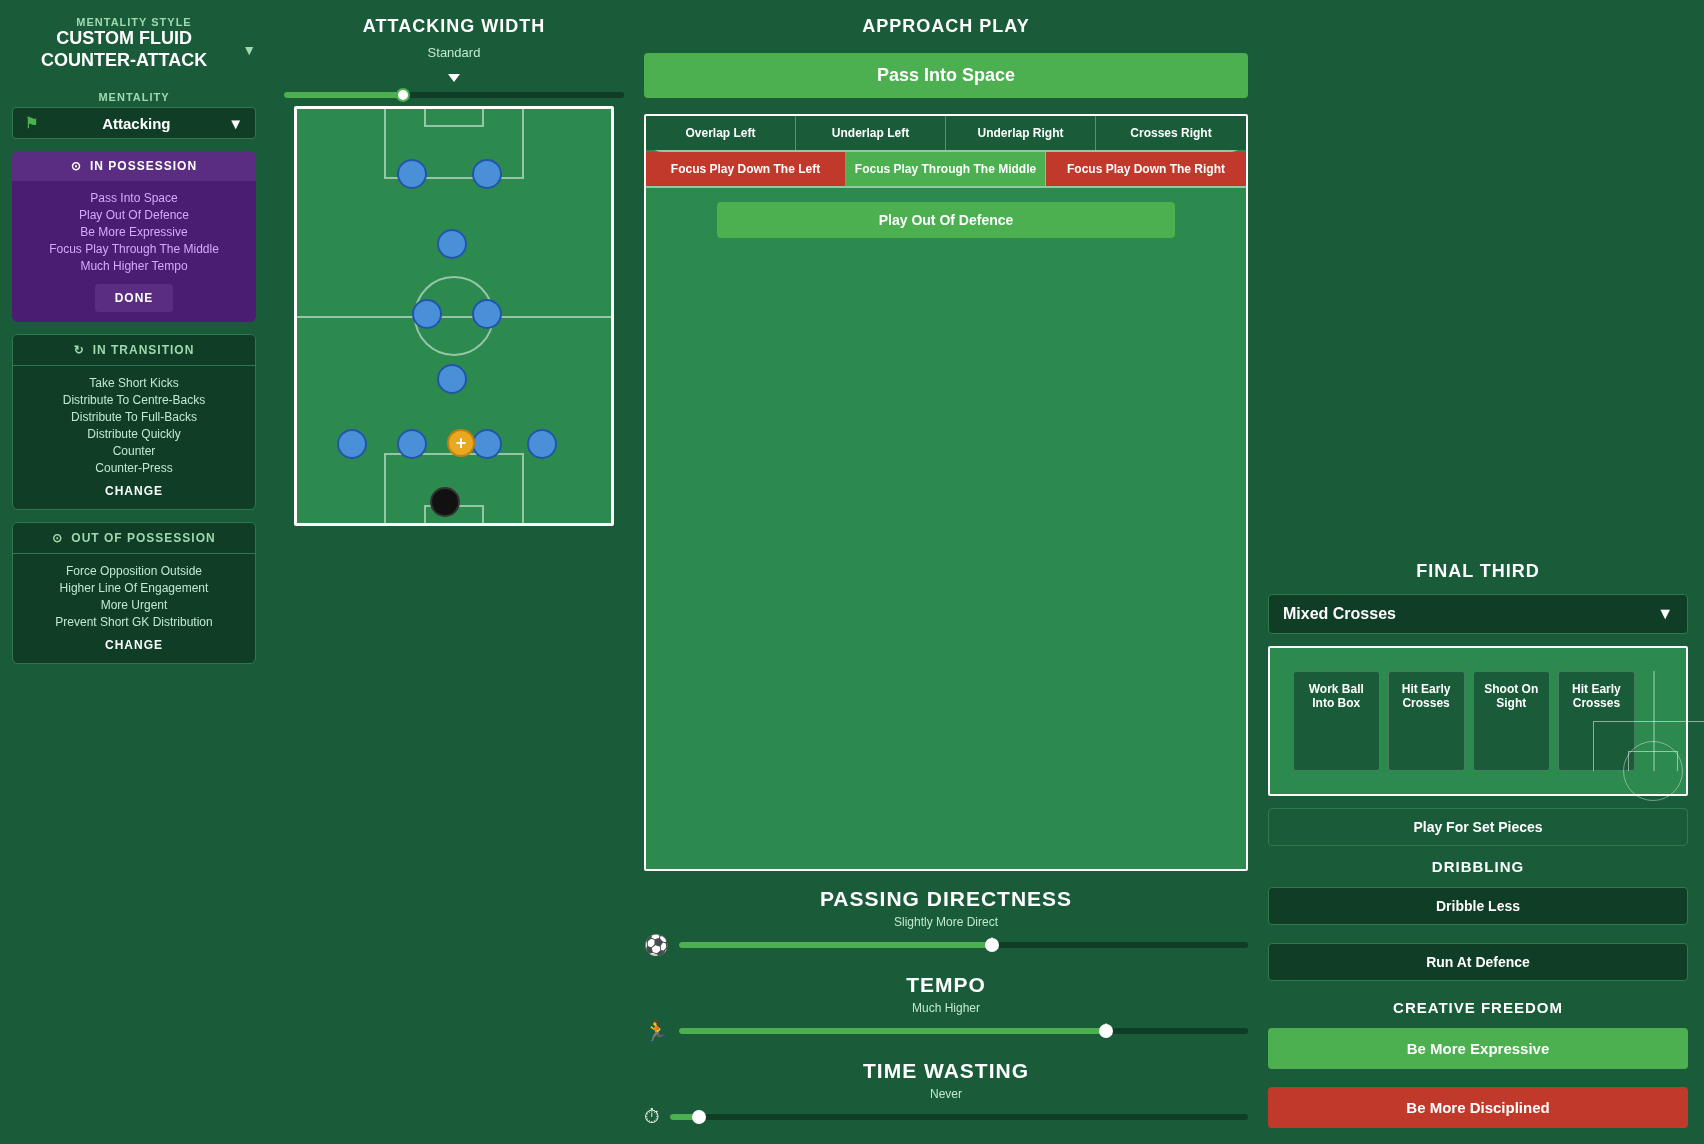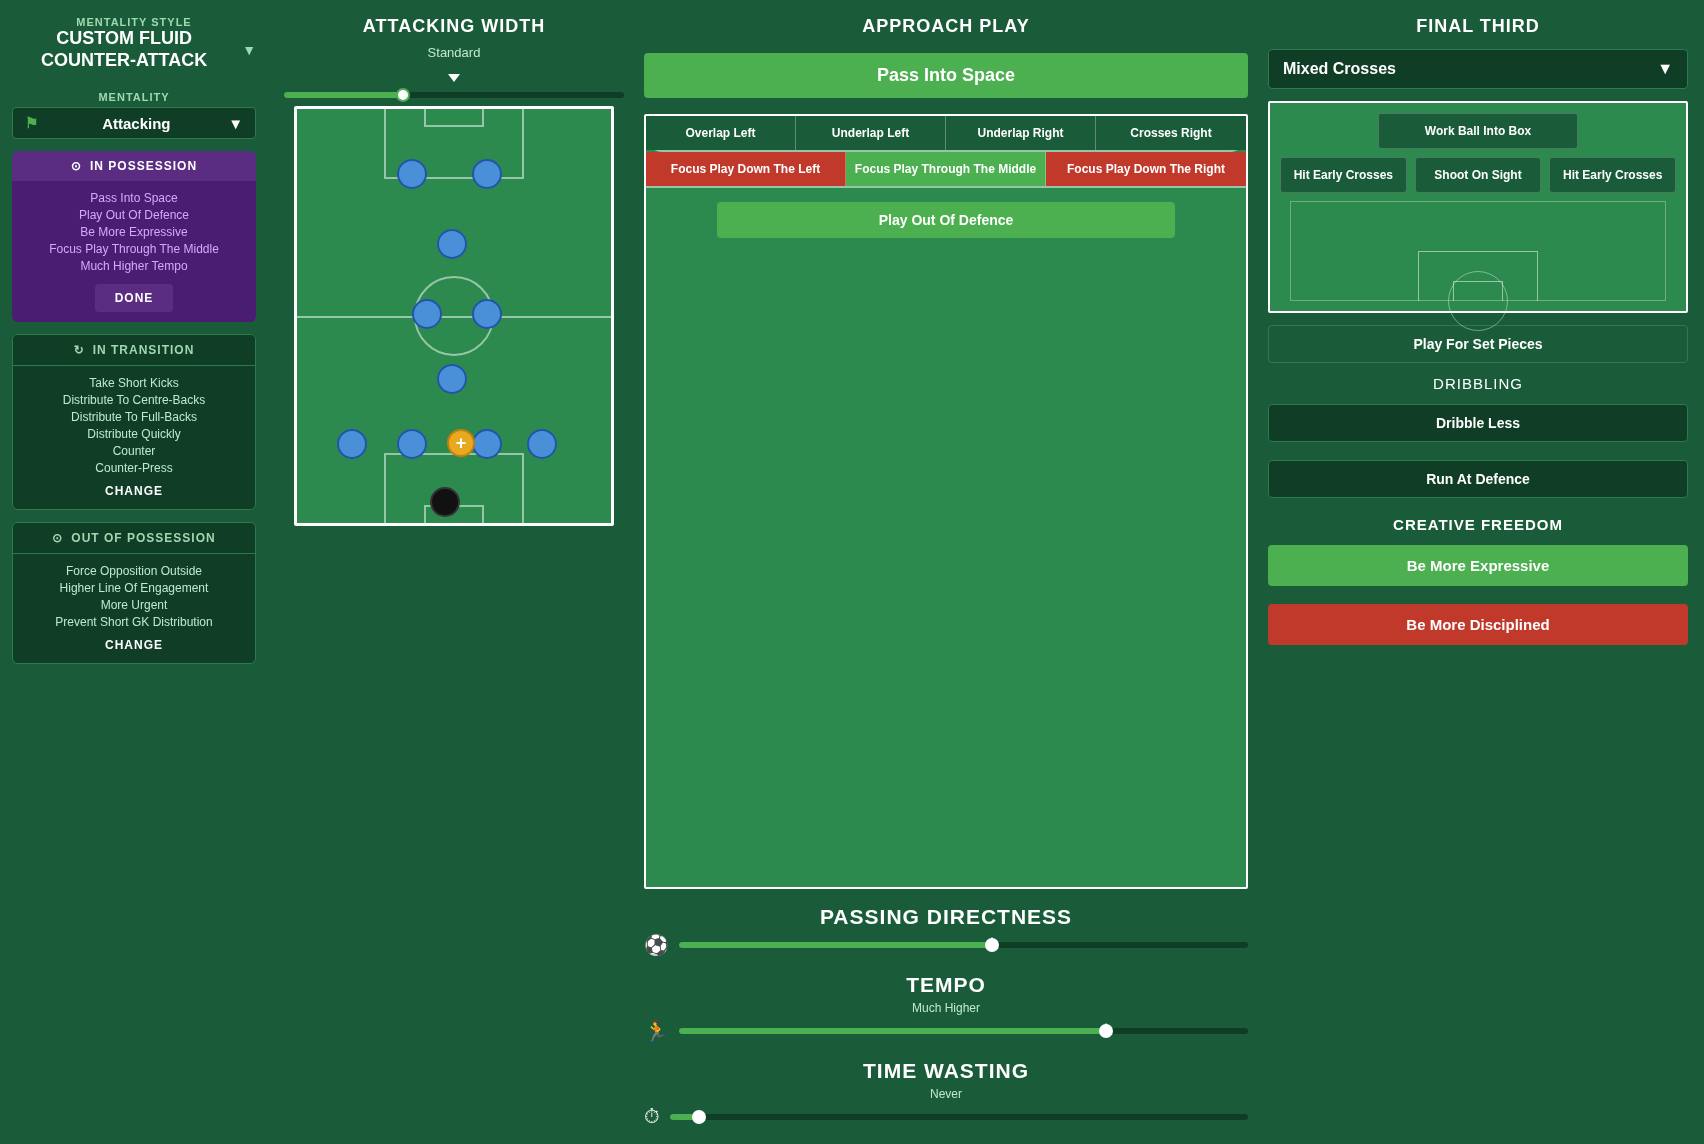--- a/index.html
+++ b/index.html
@@ -463,20 +463,21 @@
       top: -4px;
     }
 
     
     .right-column {
       width: 420px;
       min-width: 420px;
       display: flex;
       flex-direction: column;
       gap: 12px;
+      justify-content: flex-end;
     }
 
     .final-third-title {
       color: #ffffff;
       font-size: 18px;
       font-weight: 900;
       text-align: center;
       letter-spacing: 1px;
     }
 
@@ -491,23 +492,23 @@
       display: flex;
       align-items: center;
       justify-content: space-between;
       cursor: pointer;
     }
 
     .final-third-pitch {
       background: #2d8a4e;
       border: 2px solid #ffffff;
       border-radius: 2px;
-      padding: 10px;
-      display: flex;
-      flex-direction: column;
+      padding: 23px;
+      display: flex;
+      flex-direction: row;
       gap: 8px;
       position: relative;
     }
 
     .ft-row {
       display: flex;
       gap: 8px;
       justify-content: center;
     }
 
@@ -532,21 +533,21 @@
       font-size: 14px;
       font-weight: bold;
       padding: 10px;
       text-align: center;
       cursor: pointer;
     }
 
     .dribbling-title {
       color: #ffffff;
       font-size: 15px;
-      font-weight: 400;
+      font-weight: 700;
       text-align: center;
       letter-spacing: 1px;
     }
 
     .dribble-btn {
       background: #0f3d25;
       border: 1px solid #2d7a4f;
       border-radius: 4px;
       color: #ffffff;
       font-size: 14px;
@@ -720,20 +721,21 @@
         <div class="approach-cell active-red">Focus Play Down The Right</div>
       </div>
 
       <div class="approach-grid-bottom">
         <button class="approach-bottom-btn">Play Out Of Defence</button>
       </div>
     </div>
 
     <div class="slider-section">
       <div class="slider-title">PASSING DIRECTNESS</div>
+      <div class="slider-subtitle">Slightly More Direct</div>
       <div class="slider-row">
         <span class="slider-icon">⚽</span>
         <div class="slider-track">
           <div class="slider-fill-left" style="width:55%;"></div>
           <div class="slider-thumb-marker" style="left:calc(55% - 6px);"></div>
           <div class="slider-thumb-circle" style="left:calc(55% - 7px);"></div>
         </div>
       </div>
     </div>
 

